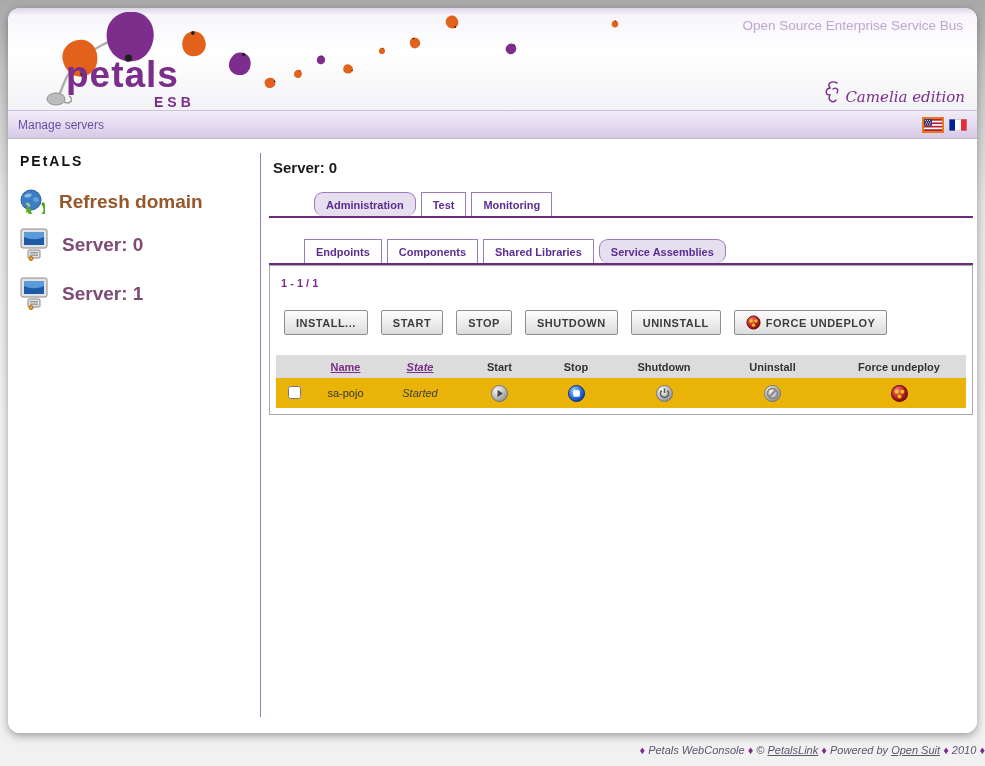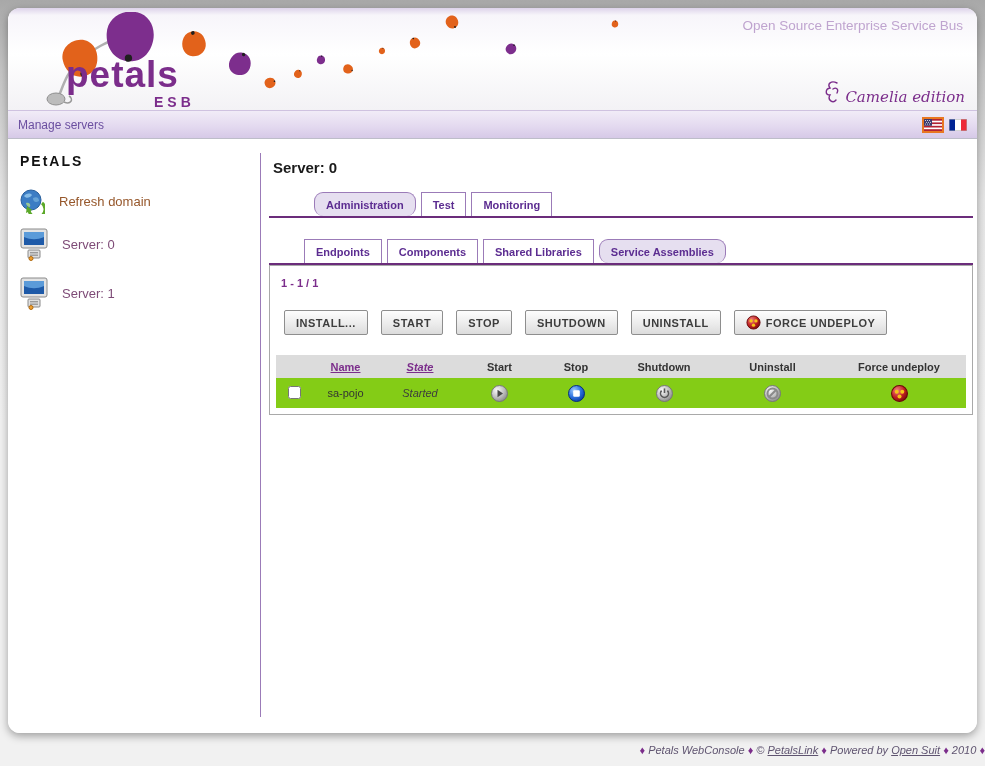--- a/index.html
+++ b/index.html
@@ -37,21 +37,21 @@
   .flags { margin-left:auto; display:flex; align-items:center; gap:7px; }
   .flag { display:block; }
   .flag.sel { outline:2px solid #e87722; }
   
   .content { display:flex; height:594px; background:#fff; }
   .side { width:253px; position:relative; padding:14px 0 0 12px; flex:none; }
   .side-divider { position:absolute; right:0; top:14px; bottom:16px; width:1px; background:#9b7bb8; }
   .side-title { font-size:14px; font-weight:bold; color:#111; letter-spacing:2px; margin-bottom:20px; }
   .side-item { display:flex; align-items:center; gap:14px; margin-bottom:14px; cursor:pointer; }
   .side-item.srv { margin-bottom:16px; }
-  .side-item .lbl { font-size:13px; }
+  .side-item .lbl { font-size:19px;font-weight:bold; }
   .lbl-refresh { color:#96572b; }
   .lbl-server { color:#7e4b77; }
   .main { flex:1; padding:18px 4px 0 8px; }
   .page-title { font-size:15px; font-weight:bold; color:#1a1a1a; margin:2px 0 16px 4px; }
   .tabrow { display:flex; gap:5px; border-bottom:2px solid #6b2d7b; align-items:flex-end; }
   .tabrow.lvl1 { padding-left:45px; }
   .tabrow.lvl2 { padding-left:35px; margin-top:21px; }
   .tab {
     border:1px solid #9b7bb8; border-bottom:none; background:#fff;
     font-size:11px; font-weight:bold; color:#5c2d91; padding:6px 11px 5px; cursor:pointer;
@@ -64,21 +64,21 @@
   .btnrow { display:flex; gap:13px; margin:21px 0 20px 8px; }
   .act-btn {
     font-family:"Liberation Sans","DejaVu Sans",sans-serif;
     font-size:11px; font-weight:bold; color:#3d3d3d; letter-spacing:.5px;
     background:linear-gradient(180deg,#fdfdfd 0%,#ececec 55%,#dcdcdc 100%);
     border:1px solid #8e8e8e; border-radius:2px; padding:4px 11px; cursor:pointer;
     display:flex; align-items:center; gap:5px;
   }
   table.grid { width:100%; border-collapse:collapse; table-layout:fixed; }
   table.grid th { background:#dcdcdc; font-size:11px; font-weight:bold; color:#333; height:23px; text-align:center; }
-  table.grid td { height:30px; text-align:center; font-size:11px; color:#333; background:#84cc16; }
+  table.grid td { height:30px; text-align:center; font-size:11px; color:#333; background:#eab308; }
   .sort-link { color:#7b2d8b; text-decoration:underline; font-weight:bold; cursor:pointer; }
   .sort-link.it { font-style:italic; }
   .state-val { font-style:italic; color:#3d3d3d; }
   .icon-cell svg { display:block; margin:0 auto; cursor:pointer; }
   
   .footer {
     position:absolute; left:0; top:744px; width:985px; text-align:right;
     font-size:11px; font-style:italic; color:#5f5470;
     font-family:"Liberation Sans","DejaVu Sans",sans-serif;
   }

